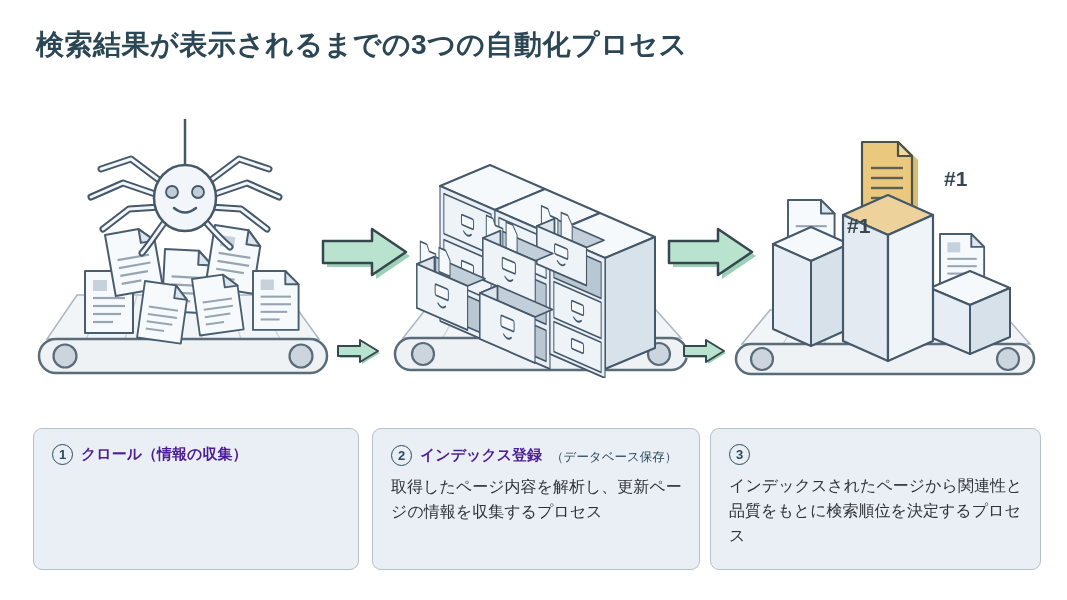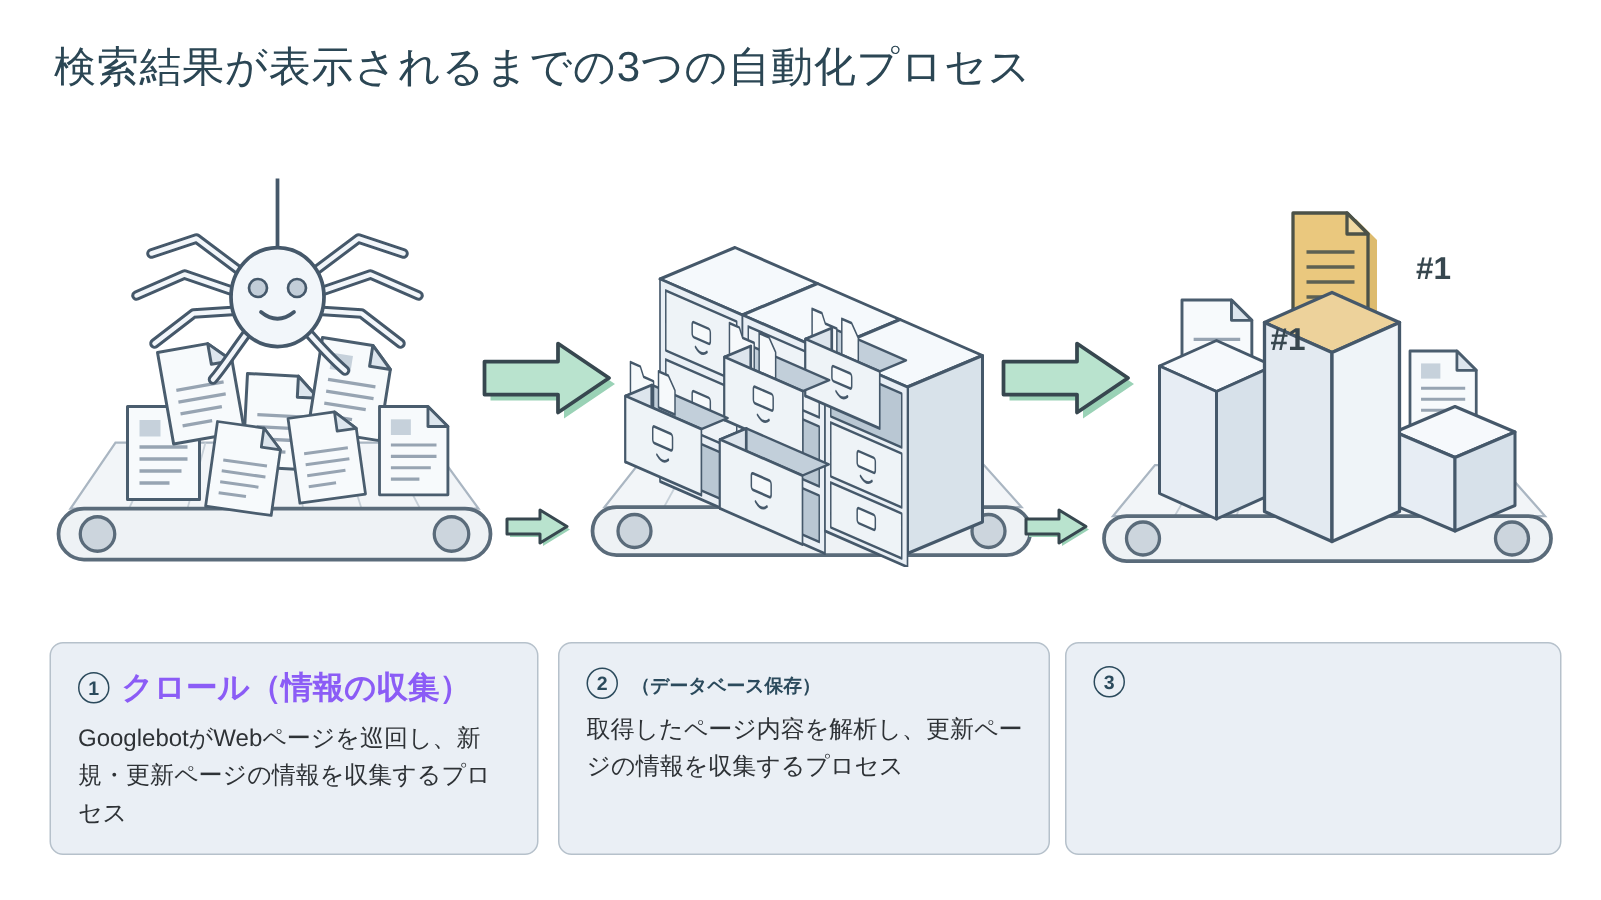--- a/index.html
+++ b/index.html
@@ -2,36 +2,36 @@
 <html><head>
 <meta charset="utf-8">
 <style>
   html,body{margin:0;padding:0;background:#fff;}
   .canvas{
     position:relative;width:1067px;height:600px;background:#ffffff;overflow:hidden;
     font-family:"Liberation Sans","DejaVu Sans",sans-serif;
   }
   .title{
     position:absolute;left:36px;top:26px;margin:0;
-    font-size:28px;font-weight:400;letter-spacing:.5px;color:#2b4654;
+    font-size:28px;font-weight:700;letter-spacing:.5px;color:#2b4654;
   }
   .abs{position:absolute;}
   .card{
     position:absolute;top:428px;height:142px;box-sizing:border-box;
     background:#eaeff5;border:1.5px solid #b6c1cb;border-radius:9px;
     padding:15px 16px 12px 18px;
   }
   .card-head{display:flex;align-items:center;gap:8px;white-space:nowrap;}
   .num-circle{
     flex:0 0 auto;display:inline-flex;align-items:center;justify-content:center;
     width:21px;height:21px;border:1.8px solid #2b4a5c;border-radius:50%;
     font-size:13px;font-weight:700;color:#2b4a5c;box-sizing:border-box;
   }
-  .head-text{font-size:21px;font-weight:800;color:#8b5cf6;}
-  .head-suffix{font-size:12.5px;font-weight:700;color:#2b4a5c;margin-left:1px;padding-top:5px;}
+  .head-text{font-size:15px;font-weight:800;color:#4c1d95;}
+  .head-suffix{font-size:12.5px;font-weight:400;color:#2b4a5c;margin-left:1px;padding-top:5px;}
   .card-body{margin-top:9px;font-size:16px;line-height:1.56;color:#2e3236;}
   svg{display:block;}
   .badge{font-family:"Liberation Sans","DejaVu Sans",sans-serif;font-weight:700;font-size:21px;fill:#37474f;}
 </style>
 </head>
 <body>
 
 <div class="canvas">
 
   <svg width="0" height="0" style="position:absolute" aria-hidden="true">
@@ -283,31 +283,32 @@
       <text class="badge" x="119" y="117">#1</text>
     </g>
   </svg>
 
   <div class="card" style="left:33px;width:326px">
     <div class="card-head">
       <span class="num-circle">1</span>
       <span class="head-text">クロール（情報の収集）</span>
       <span class="head-suffix"></span>
     </div>
-    <div class="card-body">GooglebotがWebページを巡回し、新規・更新ページの情報を収集するプロセス</div>
   </div>
 
   <div class="card" style="left:372px;width:328px">
     <div class="card-head">
       <span class="num-circle">2</span>
+      <span class="head-text">インデックス登録</span>
       <span class="head-suffix">（データベース保存）</span>
     </div>
     <div class="card-body">取得したページ内容を解析し、更新ページの情報を収集するプロセス</div>
   </div>
 
   <div class="card" style="left:710px;width:331px">
     <div class="card-head">
       <span class="num-circle">3</span>
       <span class="head-suffix"></span>
     </div>
+    <div class="card-body">インデックスされたページから関連性と品質をもとに検索順位を決定するプロセス</div>
   </div>
 
 </div>
 
 </body></html>

